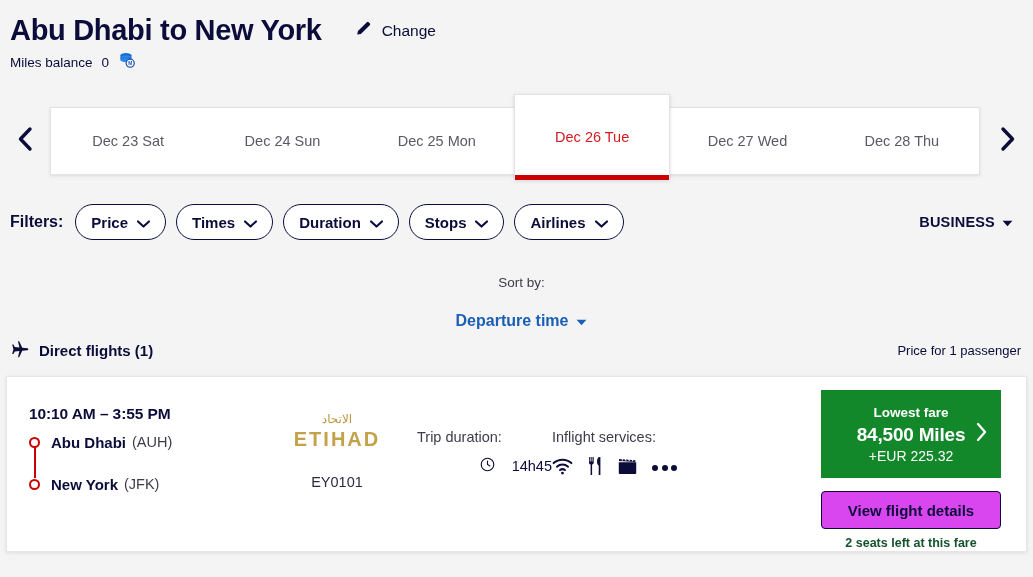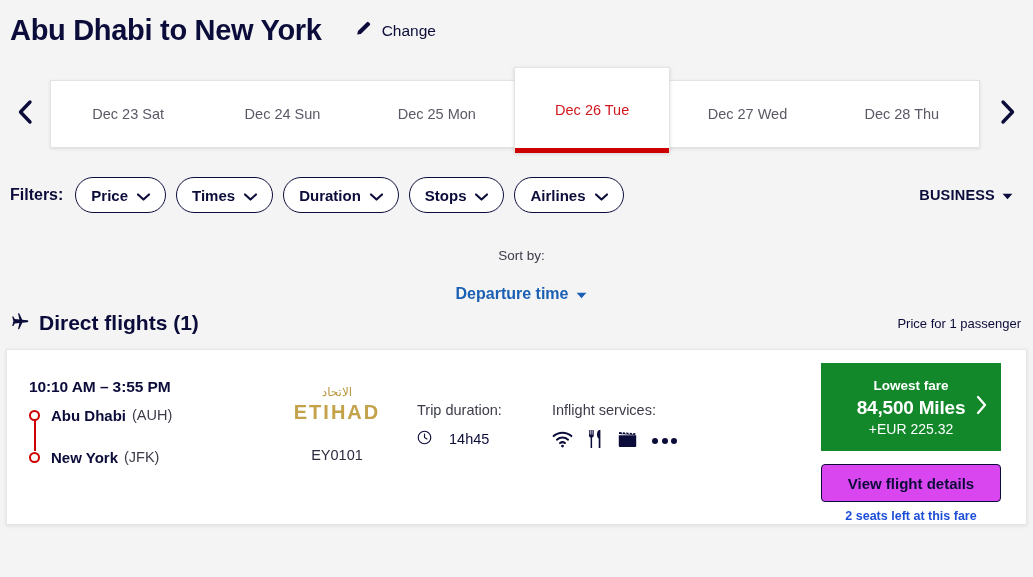--- a/index.html
+++ b/index.html
@@ -185,21 +185,21 @@
 
   
   .section-row {
     margin-top: 38px;
     padding: 0 12px 0 10px;
     display: flex;
     align-items: center;
     height: 26px;
   }
   .section-title {
-    font-size: 21px;
+    font-size: 15px;
     font-weight: bold;
     color: #0b0c3a;
     display: flex;
     align-items: center;
     gap: 9px;
   }
   .price-note {
     margin-left: auto;
     font-size: 13px;
     color: #0b0c3a;
@@ -304,20 +304,21 @@
     font-size: 14.5px;
     color: #3c3c4a;
     margin-bottom: 12px;
   }
   .dur-value {
     display: flex;
     align-items: center;
     gap: 17px;
     font-size: 14.5px;
     color: #0b0c3a;
+    justify-content: flex-end;
   }
 
   .col-services {
     flex: 0 0 auto;
     width: 175px;
     padding-top: 52px;
   }
   .svc-icons {
     display: flex;
     align-items: center;
@@ -390,38 +391,54 @@
     color: #0b0c3a;
     cursor: pointer;
     display: flex;
     align-items: center;
     justify-content: center;
   }
   .seats-left {
     margin-top: 7px;
     font-size: 12.5px;
     font-weight: bold;
-    color: #1d4ed8;
+    color: #14532d;
     text-align: center;
   }
 </style>
 </head>
 <body>
 
 <div class="header">
   <div class="header-row">
     <div class="page-title">Abu Dhabi to New York</div>
     <div class="change-wrap">
       <span class="pencil-icon">
         <svg width="19" height="19" viewBox="0 0 24 24" fill="none">
           <path d="M4 19.5l1-4.2L16.2 4.1a1.6 1.6 0 0 1 2.3 0l1.4 1.4a1.6 1.6 0 0 1 0 2.3L8.7 19l-4.7.5z" fill="#0b0c3a"></path>
         </svg>
       </span>
       <span class="change-label">Change</span>
     </div>
+  </div>
+  <div class="miles-row">
+    <span class="miles-label">Miles balance</span>
+    <span class="miles-value">0</span>
+    <span class="miles-icon">
+      <svg width="19" height="17" viewBox="0 0 24 22">
+        <ellipse cx="10" cy="4" rx="7.2" ry="2.6" fill="#1a6fd4"></ellipse>
+        <rect x="2.8" y="4" width="14.4" height="3.2" fill="#1a6fd4"></rect>
+        <ellipse cx="10" cy="7.2" rx="7.2" ry="2.6" fill="#2f86e8"></ellipse>
+        <rect x="2.8" y="7.2" width="14.4" height="3.2" fill="#1a6fd4"></rect>
+        <ellipse cx="10" cy="10.4" rx="7.2" ry="2.6" fill="#2f86e8"></ellipse>
+        <circle cx="15.5" cy="14.5" r="6" fill="#1552b5"></circle>
+        <circle cx="15.5" cy="14.5" r="4.4" fill="#ffffff"></circle>
+        <text x="15.5" y="17.2" font-size="6.2" font-family="Liberation Sans, sans-serif" font-weight="bold" fill="#1552b5" text-anchor="middle">M</text>
+      </svg>
+    </span>
   </div>
 </div>
 
 <div class="date-strip">
   <div class="nav-arrow left">
     <span>
       <svg width="20" height="26" viewBox="0 0 20 26" fill="none">
         <path d="M15 3L5.5 13 15 23" stroke="#0b0c3a" stroke-width="3.4" stroke-linecap="round" stroke-linejoin="round"></path>
       </svg>
     </span>

